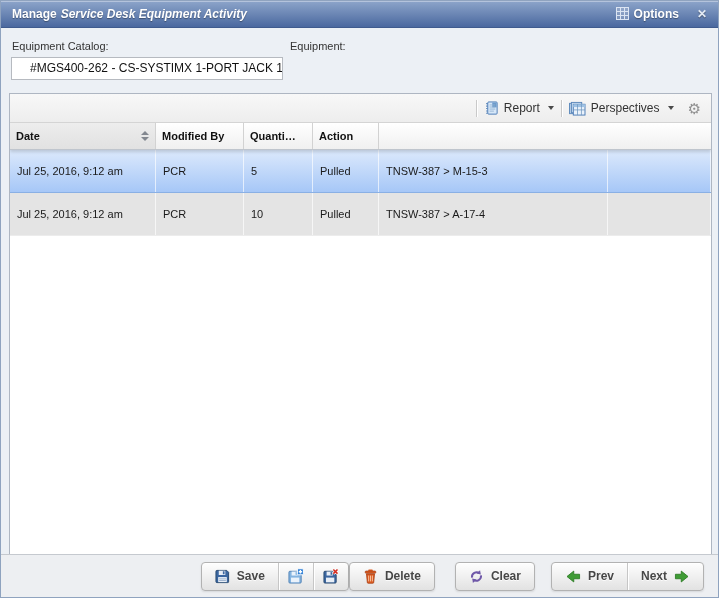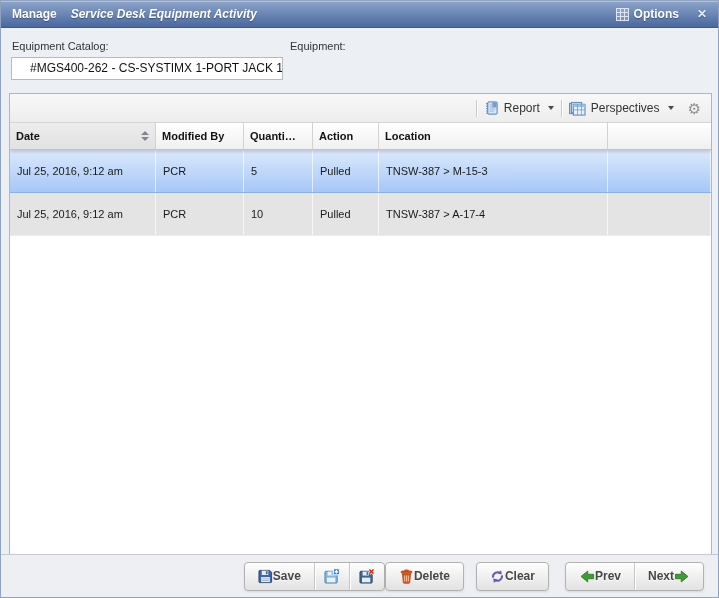--- a/index.html
+++ b/index.html
@@ -10,22 +10,22 @@
             border: 1px solid #8fa3bf; overflow: hidden; }
 
   
   .titlebar { position: absolute; top: 0; left: 0; right: 0; height: 27px;
               background: linear-gradient(#8da5ca, #4a689f);
               border-bottom: 1px solid #3f5b8e;
               box-shadow: inset 0 1px 0 rgba(255,255,255,0.35);
               display: flex; align-items: center; padding: 0 11px; color: #fff; }
   .title { flex: 1; font-size: 12px; font-weight: bold; white-space: nowrap;
            text-shadow: 0 1px 1px rgba(0,0,0,0.35); }
-  .title .em { font-style: italic; margin-left: 14px; }
-  .tb-options { display: flex; align-items: flex-end; gap: 5px; font-size: 12px;
+  .title .em { font-style: italic; margin-left: 4px; }
+  .tb-options { display: flex; align-items: flex-start; gap: 5px; font-size: 12px;
                 font-weight: bold; cursor: pointer; text-shadow: 0 1px 1px rgba(0,0,0,0.35); }
   .tb-close { margin-left: 18px; font-size: 12px; font-weight: bold; color: #e3eaf4;
               cursor: pointer; text-shadow: 0 1px 1px rgba(0,0,0,0.4); }
 
   
   .form-label { position: absolute; font-size: 11px; color: #333; white-space: nowrap; text-align: center; }
   .lbl-catalog { left: 11px; top: 39px; }
   .lbl-equipment { left: 289px; top: 39px; }
   .field { position: absolute; top: 56px; height: 23px; background: #fff;
            border: 1px solid #b6bac0; font-size: 12px; color: #111;
@@ -74,26 +74,26 @@
           border-right: 1px solid rgba(255,255,255,0.65); overflow: hidden; white-space: nowrap; }
   .grid-body-rest { background: #fff; }
 
   
   .footer { position: absolute; left: 0; right: 0; bottom: 0; height: 43px; background: #edeff2;
             border-top: 1px solid #c5c9cf; display: flex; align-items: center;
             justify-content: flex-end; padding-right: 14px; }
   .btn-group { display: flex; align-items: stretch; height: 29px; border: 1px solid #b2b2b2;
                border-radius: 4px; background: linear-gradient(#fefefe, #e2e2e2);
                box-shadow: inset 0 1px 0 #fff, 0 1px 2px rgba(0,0,0,0.10); overflow: hidden; }
-  .btn { display: flex; align-items: center; padding: 0 13px; font-size: 12px;
+  .btn { display: flex; align-items: center; gap: 7px; padding: 0 13px; font-size: 12px;
          font-weight: bold; color: #474747; cursor: pointer;
          text-shadow: 0 1px 0 rgba(255,255,255,0.8); }
   .btn + .btn { border-left: 1px solid #c6c6c6; box-shadow: inset 1px 0 0 #fff; }
   .icon-only { padding: 0 9px; }
-  .g12 { margin-left: 0; } .g6 { margin-left: 12px; } .g10 { margin-left: 16px; }
+  .g12 { margin-left: 0; } .g6 { margin-left: 20px; } .g10 { margin-left: 16px; }
   .icon { display: inline-flex; line-height: 0; }
 </style>
 </head>
 <body>
 
 <div class="window">
 
   <div class="titlebar">
     <div class="title">
       <span>Manage</span><span class="em">Service Desk Equipment Activity</span>
@@ -158,23 +158,20 @@
       </div>
       <div class="hcell col-mod">
         <span class="hlabel">Modified By</span>
       </div>
       <div class="hcell col-qty">
         <span class="hlabel">Quanti…</span>
       </div>
       <div class="hcell col-act">
         <span class="hlabel">Action</span>
       </div>
-      <div class="hcell col-loc">
-        <span class="hlabel">Location</span>
-      </div>
       <div class="hcell col-rest"></div>
     </div>
 
     <div class="grid-row row-selected">
       <div class="cell col-date">Jul 25, 2016, 9:12 am</div>
       <div class="cell col-mod">PCR</div>
       <div class="cell col-qty">5</div>
       <div class="cell col-act">Pulled</div>
       <div class="cell col-loc">TNSW-387 &gt; M-15-3</div>
       <div class="cell col-rest"></div>

